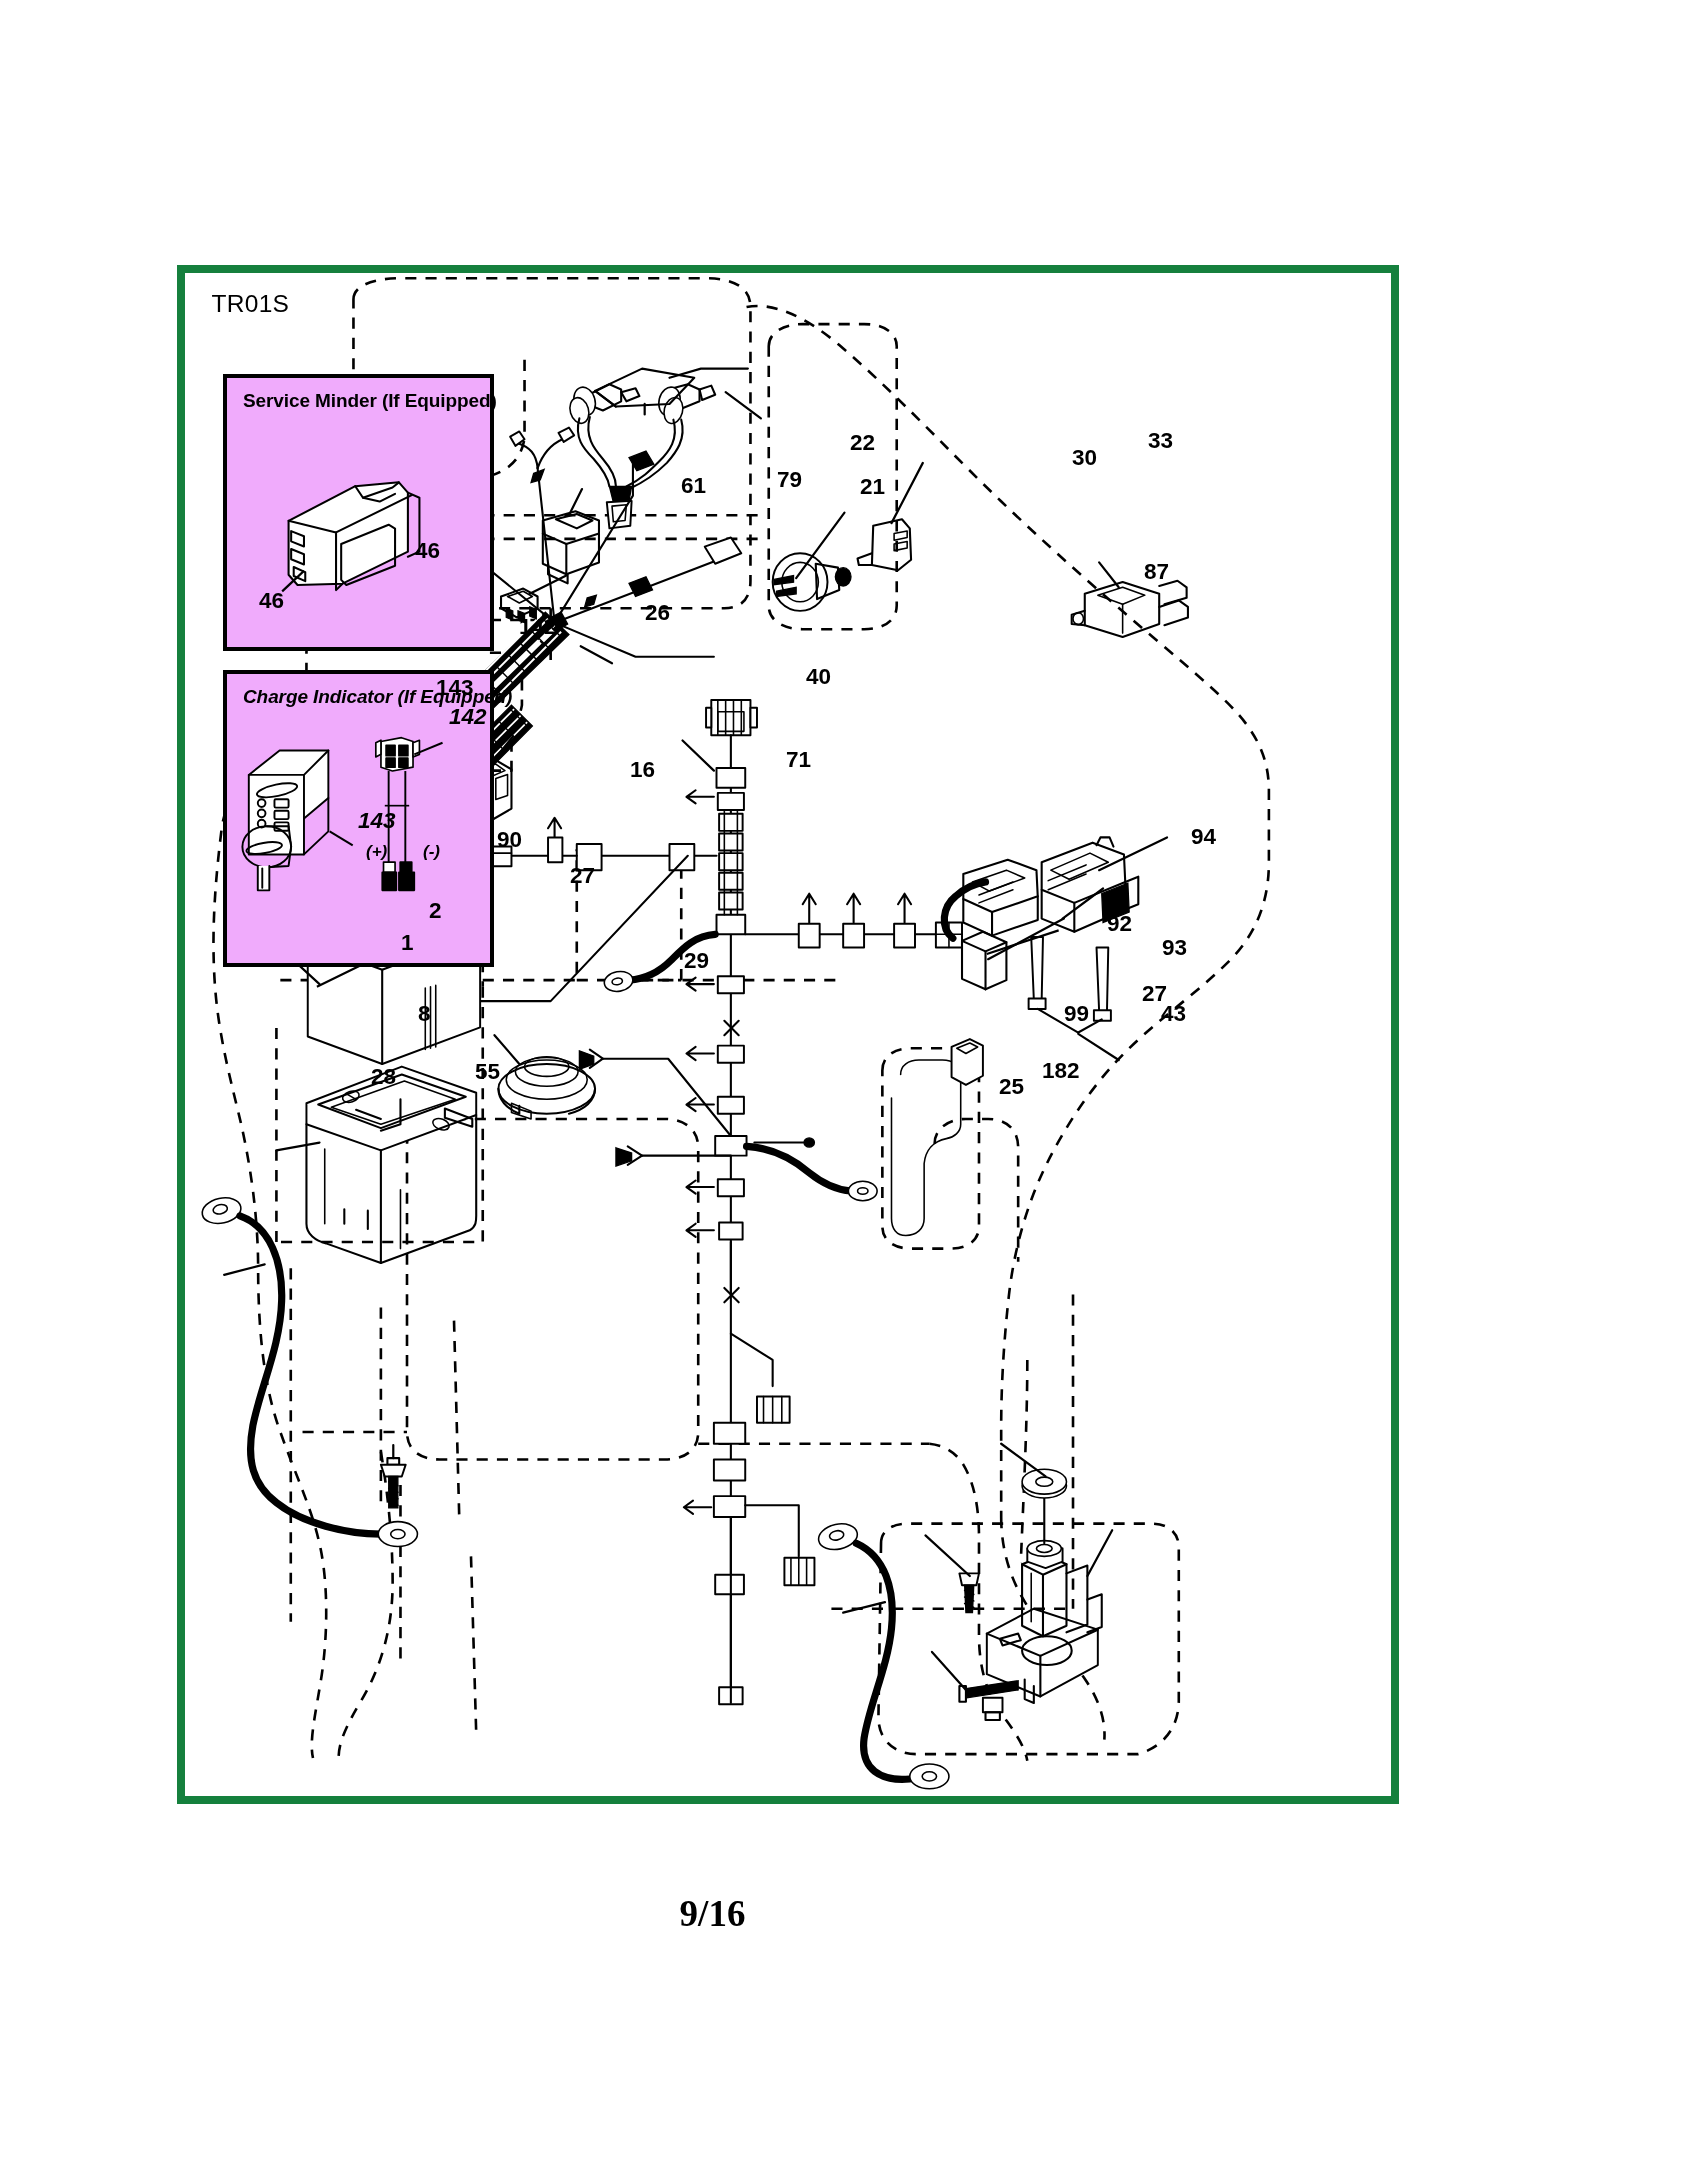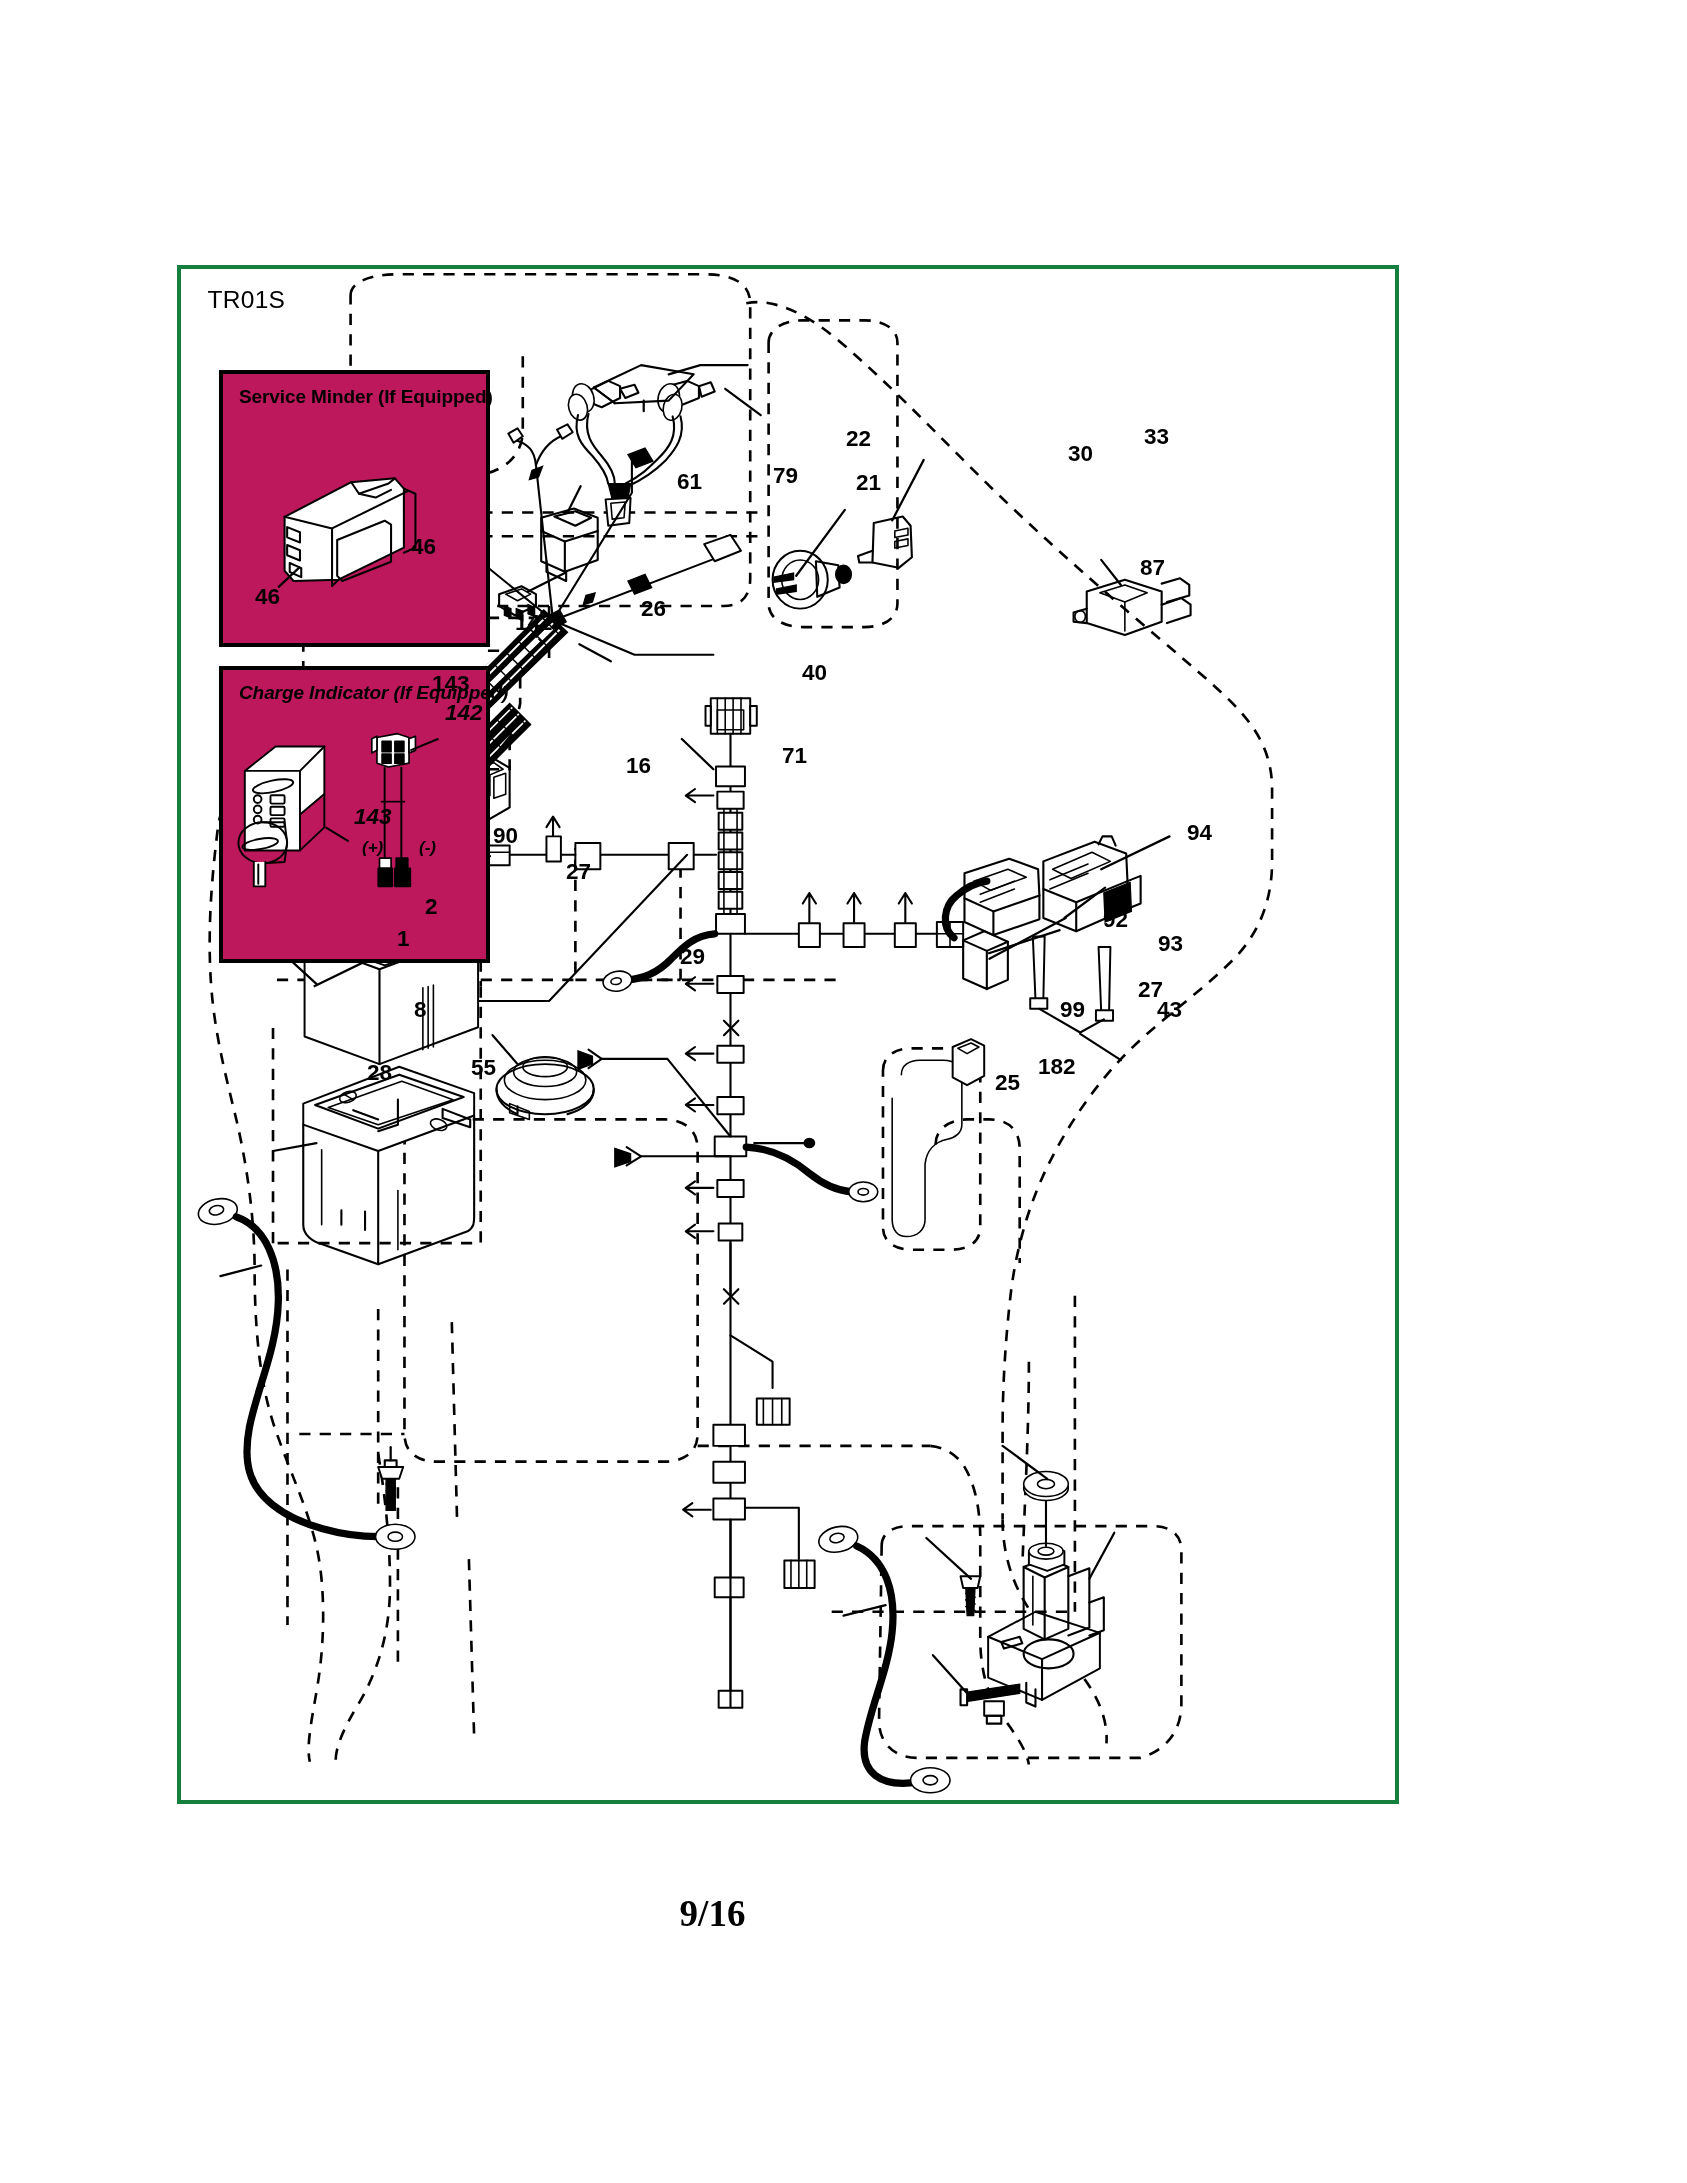--- a/index.html
+++ b/index.html
@@ -3,33 +3,33 @@
 <meta charset="utf-8">
 <title>TR01S Electrical Parts Diagram</title>
 <style>
   html,body{margin:0;padding:0;background:#ffffff;}
   body{width:1687px;height:2183px;position:relative;overflow:hidden;
        font-family:"Liberation Sans", sans-serif;color:#000;}
 
   
   #diagram-frame{
     position:absolute; left:177px; top:265px; width:1222px; height:1539px;
-    border:4px solid #15803d; box-sizing:border-box; background:#fff;
+    border:8px solid #15803d; box-sizing:border-box; background:#fff;
   }
   #svg-layer{position:absolute;left:0;top:0;width:100%;height:100%;overflow:visible;}
 
   
   #model-code{
     position:absolute; left:26.5px; top:17px;
     font-size:24.5px; letter-spacing:0.3px; font-weight:400;
   }
 
   
   .inset-box{
-    position:absolute; border:4.6px solid #000; box-sizing:border-box; background:#be185d;padding-left:20px;
+    position:absolute; border:4.6px solid #000; box-sizing:border-box; background:#f0abfc;padding-left:20px;
   }
   #service-minder-box{left:38px;  top:101px; width:271px; height:277px;}
   #charge-indicator-box{left:38px; top:397px; width:271px; height:297px;font-style:italic;}
   .inset-title{
     position:absolute; left:16px; top:12px;
     font-size:19px; font-weight:700; letter-spacing:-0.1px; white-space:nowrap;
   }
 
   
   .callout{

